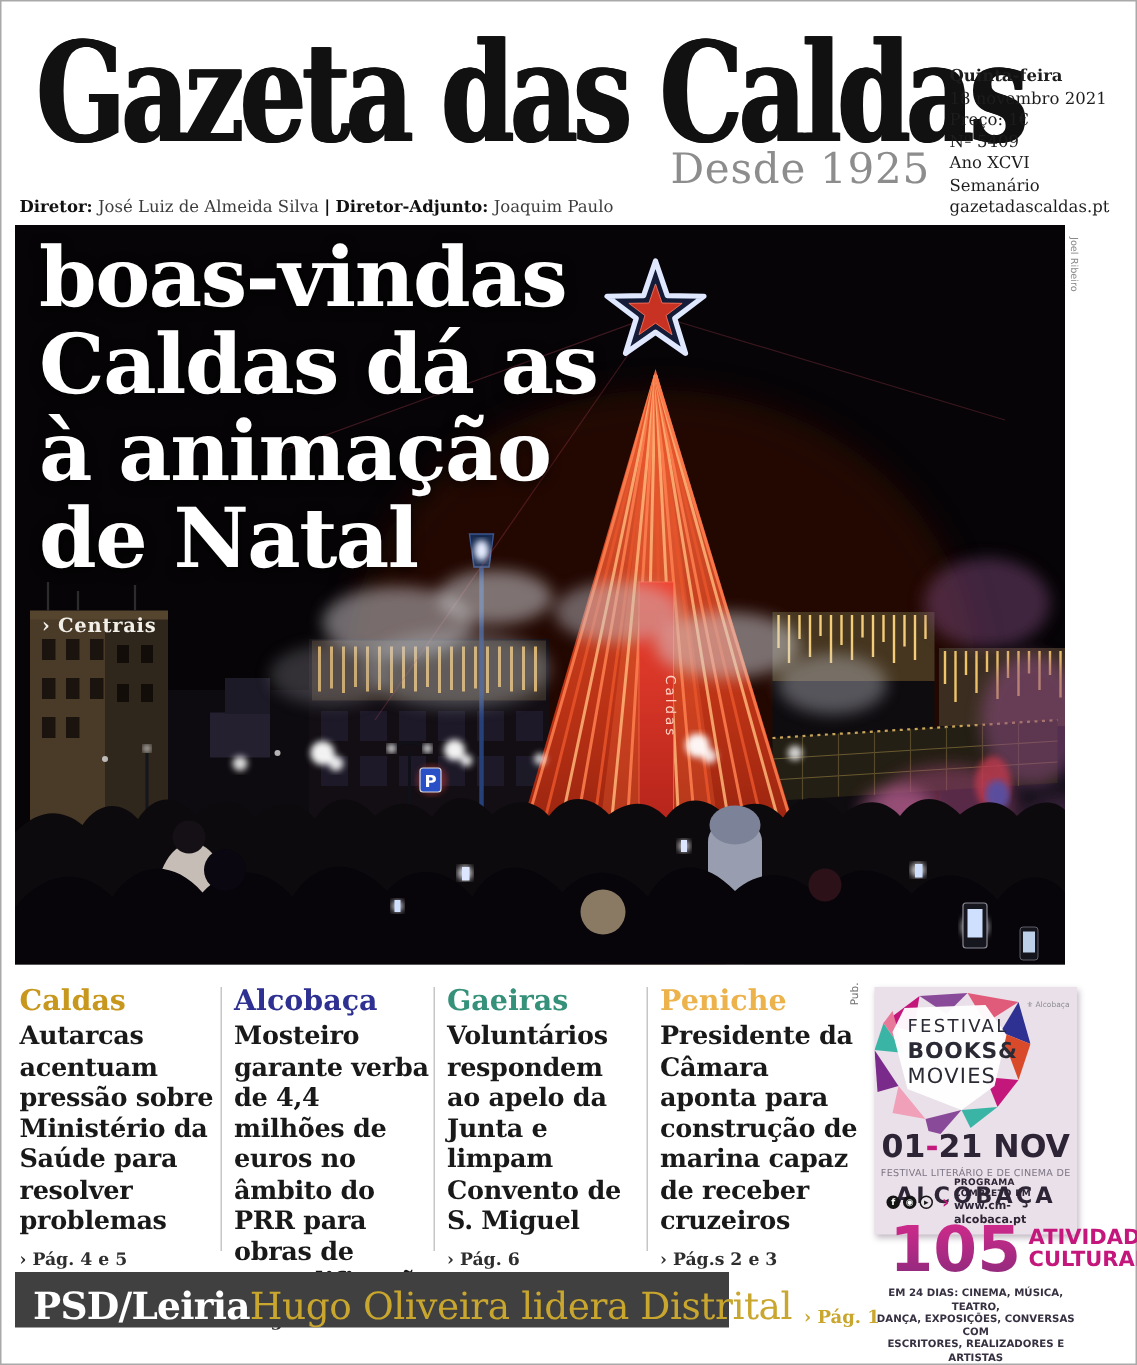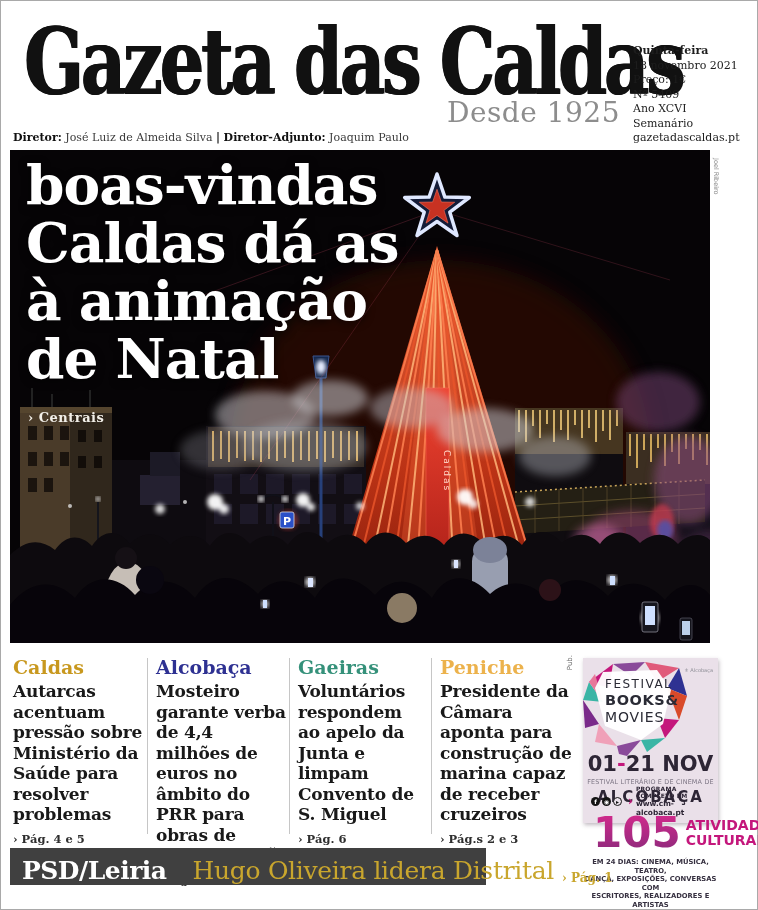--- a/index.html
+++ b/index.html
@@ -73,21 +73,21 @@
   .cta{margin-left:6px;display:flex;align-items:center;}
   .cta .arrow{font-size:12px;font-weight:bold;line-height:10px;margin-right:3px;}
   .cta .t1{font-size:6px;font-weight:bold;color:#2d2535;letter-spacing:0.2px;}
   .cta .t2{font-size:7.4px;font-weight:bold;color:#2d2535;}
 
   
   .bottom-bar{position:absolute;left:10px;top:848px;width:476px;height:37px;
         display:flex;align-items:center;}
   .bar-section{margin-left:12px;font-size:25px;font-weight:bold;color:#ffffff;
         letter-spacing:-0.5px;white-space:nowrap;}
-  .bar-title{margin-left:26px;font-size:25px;white-space:nowrap;letter-spacing:-0.3px;}
+  .bar-title{margin-left:0;font-size:25px;white-space:nowrap;letter-spacing:-0.3px;}
   .bar-page{margin-left:8px;margin-top:8px;font-size:12px;font-weight:bold;white-space:nowrap;}
 </style>
 </head>
 <body>
 
 <div class="page">
 
   <div class="masthead-title">Gazeta das Caldas</div>
   <div class="masthead-since">Desde 1925</div>
 

